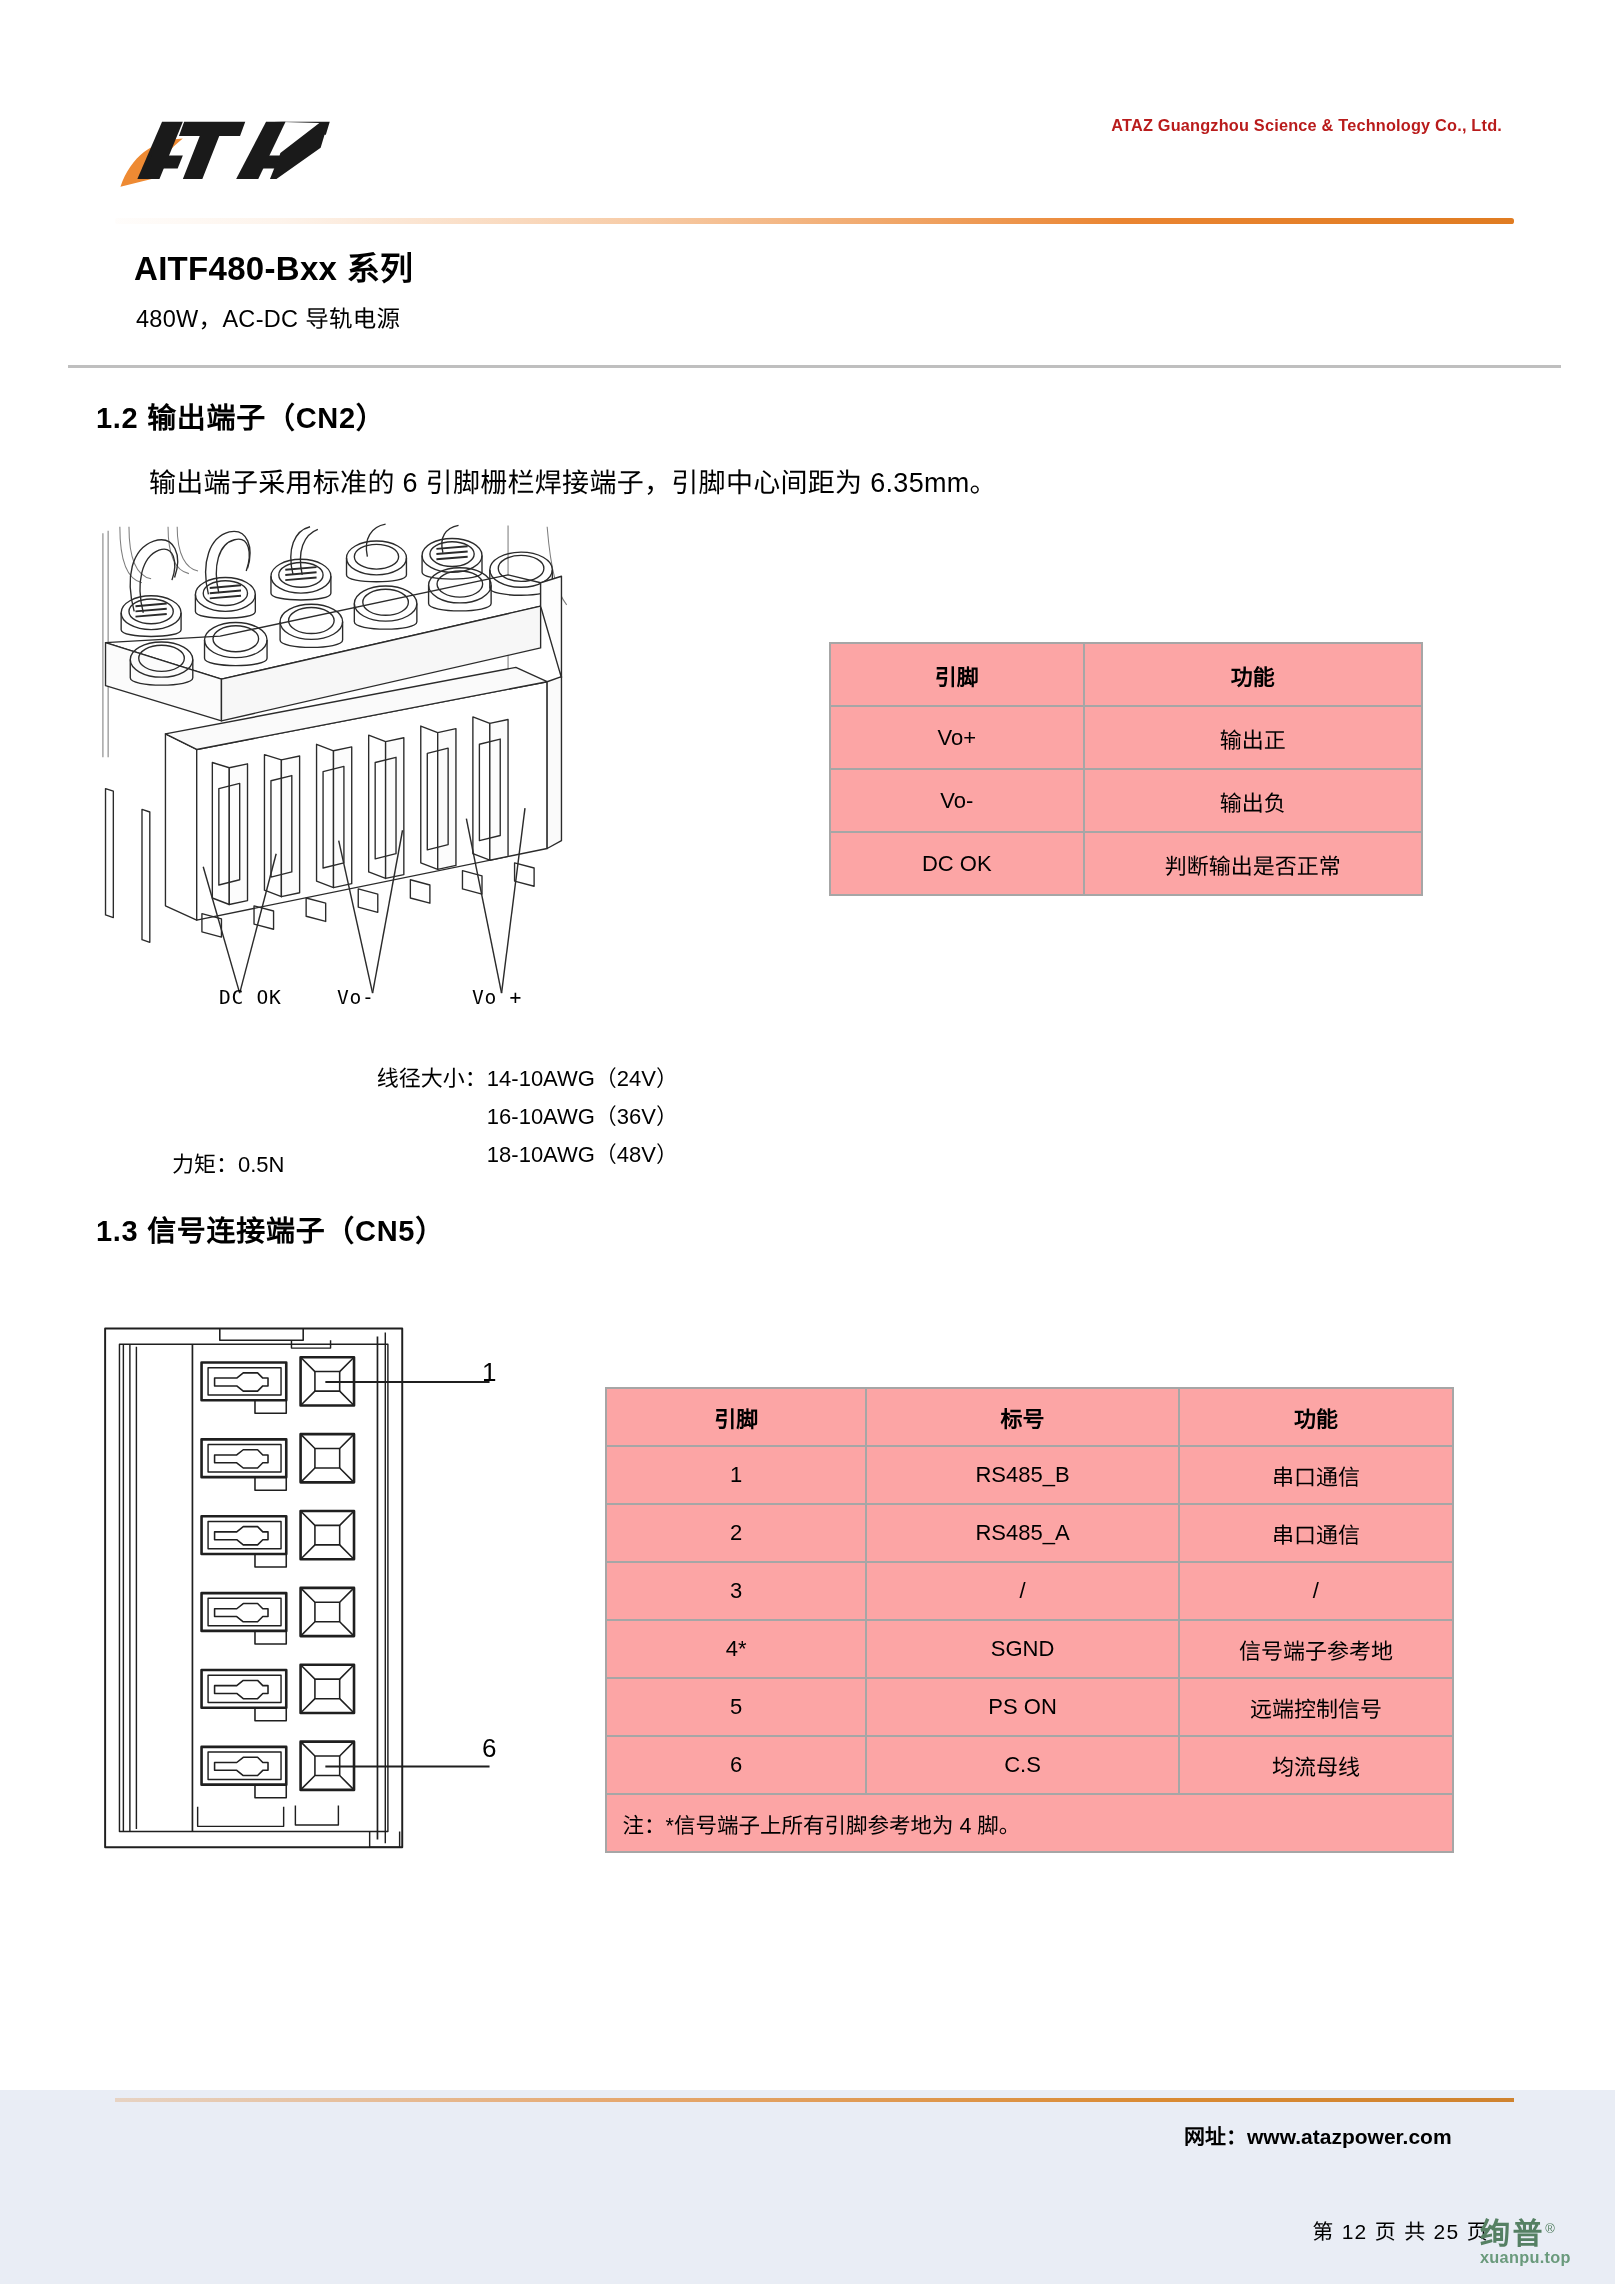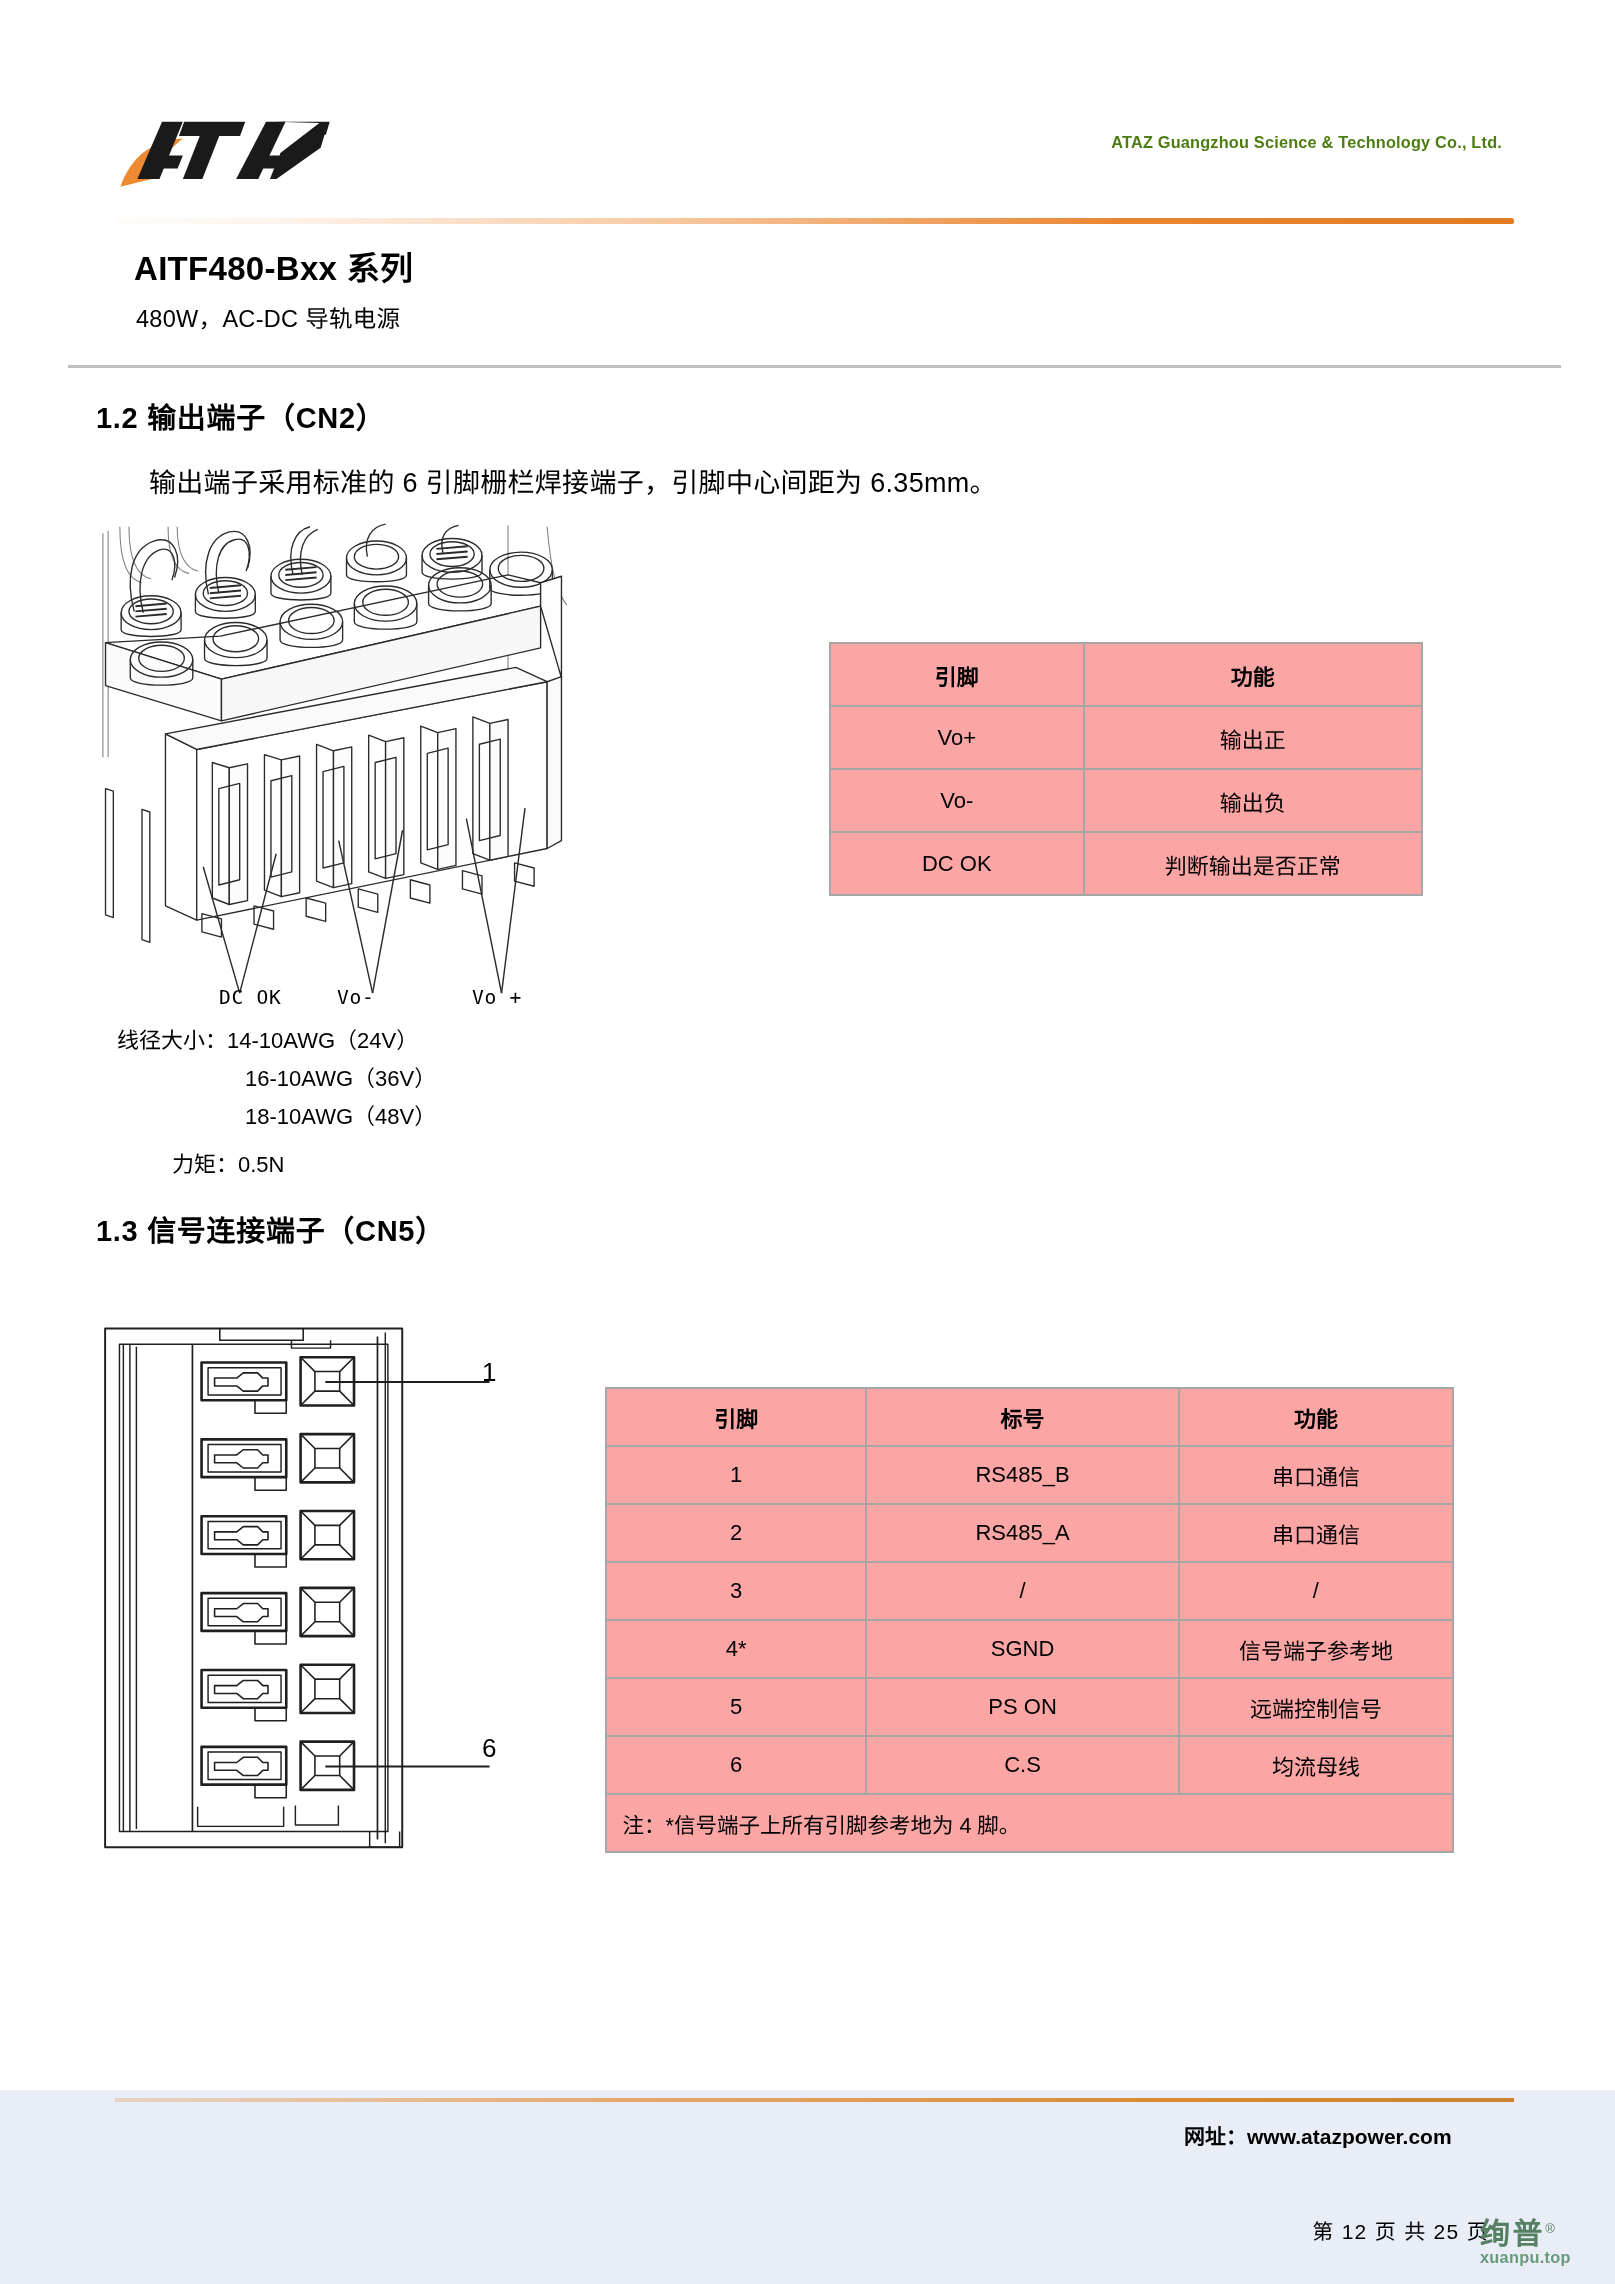--- a/index.html
+++ b/index.html
@@ -50,25 +50,25 @@
   }
   .company-cn {
     font-size: 35px;
     font-weight: bold;
     letter-spacing: 2px;
     line-height: 1.15;
     color: #000;
     white-space: nowrap;
   }
   .company-en {
-    margin-top: 19px;
+    margin-top: 2px;
     font-size: 16.3px;
     font-weight: bold;
     letter-spacing: 0.2px;
-    color: #4d7c0f;
+    color: #b91c1c;
     white-space: nowrap;
   }
 
   .orange-rule {
     position: absolute;
     left: 115px;
     top: 218px;
     width: 1399px;
     height: 5.9px;
     background: linear-gradient(to right,
@@ -195,25 +195,26 @@
     letter-spacing: 0.7px;
   }
   .cn2-labels span { position: absolute; white-space: nowrap; }
   .lbl-dcok { left: 128px; }
   .lbl-vom  { left: 246px; }
   .lbl-vop  { left: 381px; }
 
   .wire-spec {
     position: absolute;
     left: 117px;
-    top: 1022px;
+    top: 1060px;
     width: 561px;
     font-size: 22px;
     line-height: 38px;
     white-space: nowrap;
+    text-align: right;
   }
   .wire-spec .wl { display: block; }
   .wire-spec .indent { padding-left: 128px; }
   .torque {
     position: absolute;
     left: 172px;
     top: 1146px;
     font-size: 22px;
     white-space: nowrap;
   }

